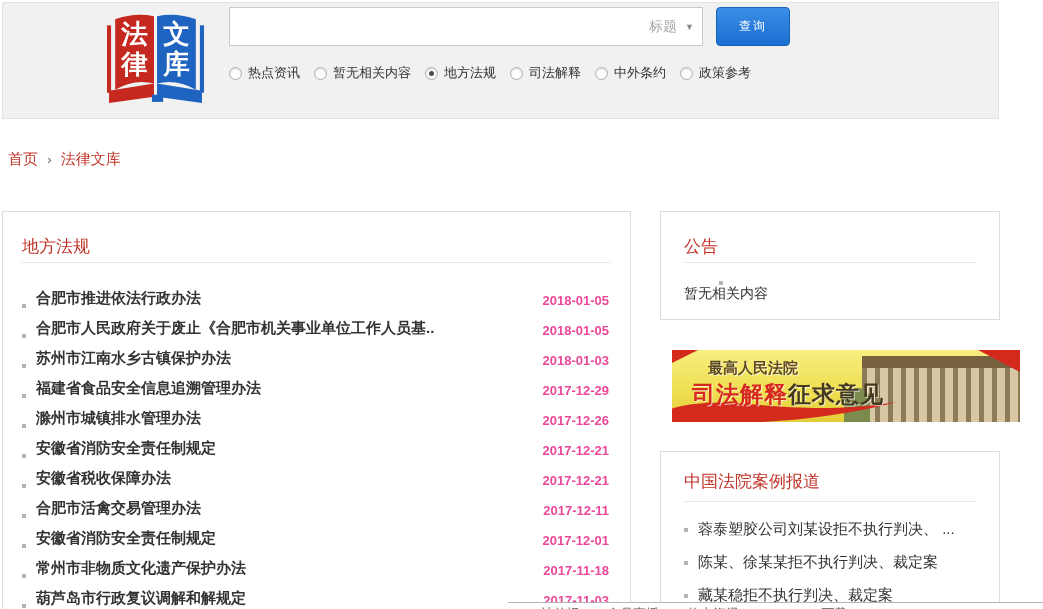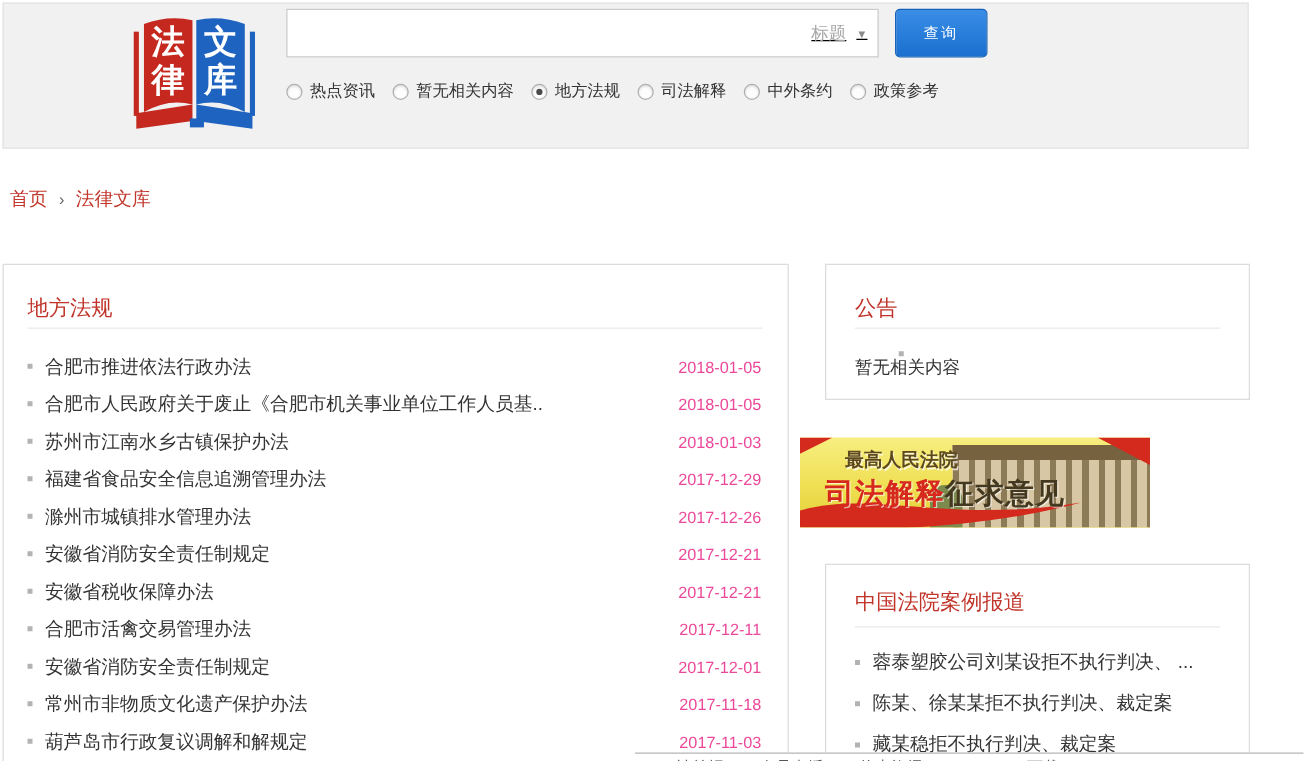--- a/index.html
+++ b/index.html
@@ -10,21 +10,21 @@
   
   .header-box { position:absolute; left:2px; top:2px; width:997px; height:117px;
     background:#f1f1f1; border:1px solid #e2e2e2; }
   .logo { position:absolute; left:106px; top:9px; width:99px; height:97px; cursor:pointer; }
 
   .search-box { position:absolute; left:229px; top:7px; width:474px; height:39px;
     background:#fff; border:1px solid #c9c9c9; }
   .search-input { position:absolute; left:0; top:0; width:390px; height:37px; border:none;
     outline:none; font-size:14px; padding:0 10px; background:transparent; }
   .field-sel { position:absolute; right:8px; top:0; height:37px; display:flex; align-items:center;
-    gap:8px; cursor:pointer;text-decoration:underline; }
+    gap:8px; cursor:pointer; }
   .field-sel .field-label { color:#a6a6a6; font-size:14px; }
   .field-sel .arrow { color:#8a8a8a; font-size:9px; }
 
   .query-btn { position:absolute; left:716px; top:7px; width:74px; height:39px;
     background:linear-gradient(180deg,#3a8ee6,#1a6fd0); border:1px solid #1563b8; border-radius:4px;
     color:#fff; font-size:12px; display:flex; align-items:center; justify-content:center;
     cursor:pointer; letter-spacing:2px; }
 
   .radio-row { position:absolute; left:229px; top:64px; display:flex; align-items:center; }
   .radio-item { display:flex; align-items:center; margin-right:14px; cursor:pointer; }
@@ -41,33 +41,33 @@
 
   
   .panel { position:absolute; background:#fff; border:1px solid #dcdcdc; }
   .panel-title { position:absolute; font-size:17px; color:#c0342a; }
   .panel-divider { position:absolute; height:1px; background:#e9e9e9; }
 
   .main-panel { left:2px; top:211px; width:629px; height:400px; }
   .main-title { left:22px; top:235px; }
   .main-divider { left:22px; top:262px; width:588px; }
   .law-list { position:absolute; left:3px; top:278px; width:627px; }
-  .law-row { height:30px; display:flex; align-items:center; padding:0 21px 0 19px; cursor:pointer; }
+  .law-row { height:30px; display:flex; align-items:flex-end; padding:0 21px 0 19px; cursor:pointer;font-weight:bold; }
   .bullet { width:4px; height:4px; background:#b3b3b3; margin-right:10px; flex:none; }
   .law-title { flex:1; font-size:15px; color:#333; white-space:nowrap; overflow:hidden; }
   .law-date { font-size:13px; color:#ec4899; margin-left:10px; }
 
   .notice-panel { left:660px; top:211px; width:340px; height:109px; }
   .notice-title { left:684px; top:235px; }
   .notice-divider { left:684px; top:262px; width:292px; }
   .notice-row { position:absolute; left:684px; top:281px; display:flex; align-items:center;flex-direction:column; }
   .notice-text { font-size:14px; color:#333; }
 
   
-  .banner { position:absolute; left:640px; top:350px; width:280px; height:72px; overflow:hidden;
+  .banner { position:absolute; left:672px; top:350px; width:348px; height:72px; overflow:hidden;
     background:linear-gradient(180deg,#f7ee80 0%,#efdf52 55%,#e2cd38 100%); cursor:pointer; }
   .building { position:absolute; right:0; top:6px; width:158px; height:66px;
     background:repeating-linear-gradient(90deg,#8d7a57 0 5px,#d8c7a4 5px 13px); }
   .building::before { content:''; position:absolute; left:0; top:0; width:100%; height:12px;
     background:#77623f; }
   .building::after { content:''; position:absolute; left:-18px; bottom:0; width:26px; height:34px;
     background:#7d8a4e; border-radius:12px 12px 0 0; }
   .corner-tr { position:absolute; right:0; top:0; width:0; height:0;
     border-top:22px solid #d42a1e; border-left:42px solid transparent; }
   .corner-tl { position:absolute; left:0; top:0; width:0; height:0;

